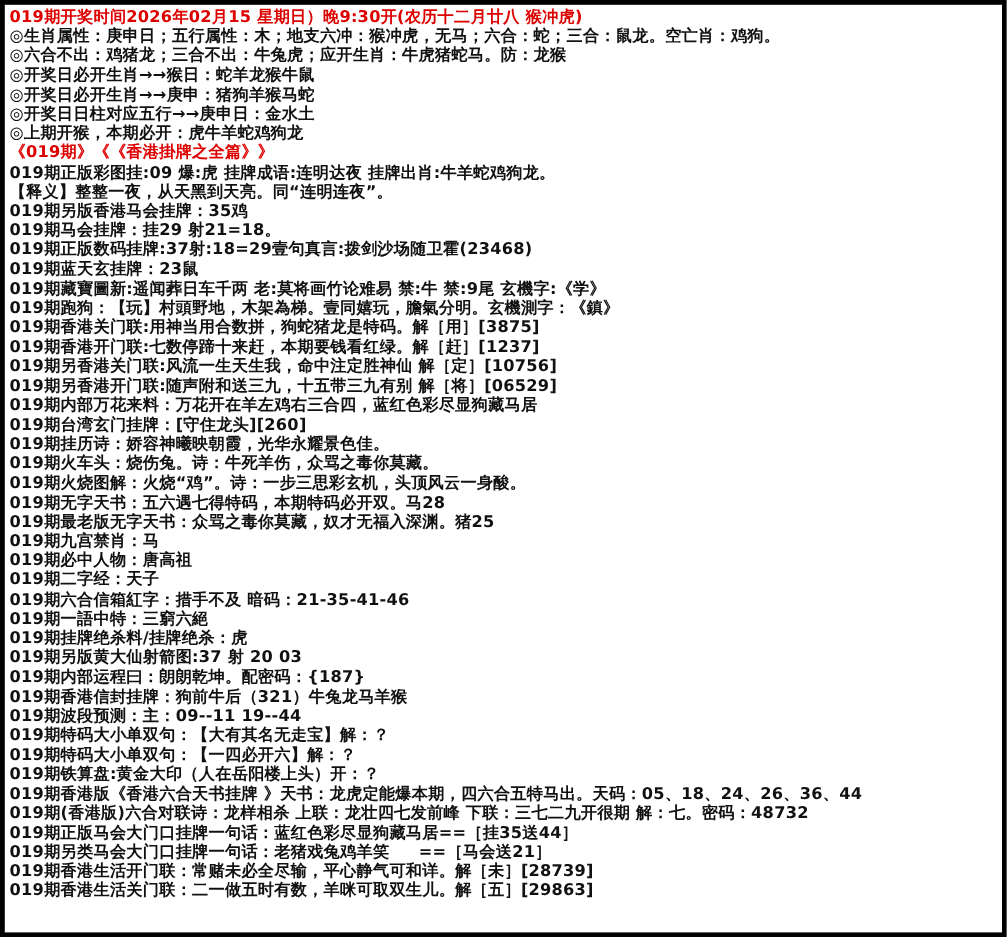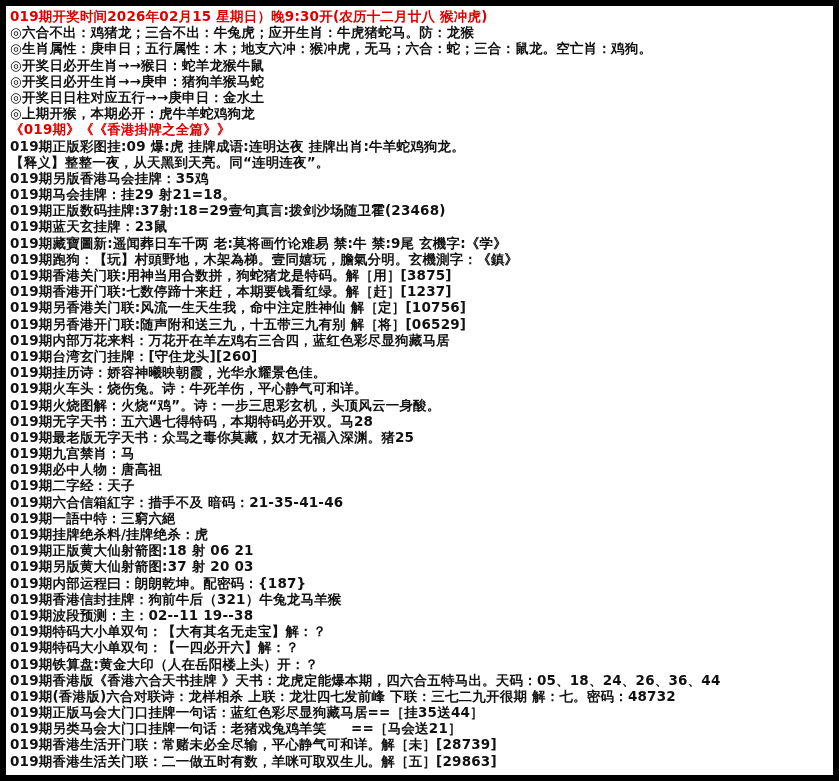--- a/index.html
+++ b/index.html
@@ -1,71 +1,70 @@
 <!DOCTYPE html>
 <html style="--red: #dd0000; --ink: #111111; --bg: #ffffff;"><head>
 <meta charset="utf-8">
 <style>
   :root { --red:#dd0000; --ink:#111111; --bg:#ffffff; }
   * { margin:0; padding:0; box-sizing:border-box; }
   html,body { width:839px; height:781px; background:var(--bg); overflow:hidden; }
   body { font-family:"DejaVu Sans","Liberation Sans",sans-serif; }
   .sheet {
     width:839px; height:781px; padding:2px 0 4px 4px;
-    border:6px solid #000000; background:var(--bg);
+    border:4px solid #000000; background:var(--bg);
   }
   .line {
     font-size:13.5px; font-weight:bold; line-height:16.2px; height:16.2px;
     color:var(--ink); white-space:pre; letter-spacing:0.2px;
     overflow:hidden;
   }
   .line.red { color:var(--red); }
 </style>
 </head>
 <body>
 
 <div class="sheet">
   <div class="line red">019期开奖时间2026年02月15 星期日）晚9:30开(农历十二月廿八 猴冲虎)</div>
+  <div class="line">◎生肖属性：庚申日；五行属性：木；地支六冲：猴冲虎，无马；六合：蛇；三合：鼠龙。空亡肖：鸡狗。</div>
   <div class="line">◎六合不出：鸡猪龙；三合不出：牛兔虎；应开生肖：牛虎猪蛇马。防：龙猴</div>
-  <div class="line">◎生肖属性：庚申日；五行属性：木；地支六冲：猴冲虎，无马；六合：蛇；三合：鼠龙。空亡肖：鸡狗。</div>
   <div class="line">◎开奖日必开生肖→→猴日：蛇羊龙猴牛鼠</div>
   <div class="line">◎开奖日必开生肖→→庚申：猪狗羊猴马蛇</div>
   <div class="line">◎开奖日日柱对应五行→→庚申日：金水土</div>
   <div class="line">◎上期开猴，本期必开：虎牛羊蛇鸡狗龙</div>
   <div class="line red">《019期》《《香港掛牌之全篇》》</div>
   <div class="line">019期正版彩图挂:09 爆:虎 挂牌成语:连明达夜 挂牌出肖:牛羊蛇鸡狗龙。</div>
   <div class="line">【释义】整整一夜，从天黑到天亮。同“连明连夜”。</div>
   <div class="line">019期另版香港马会挂牌：35鸡</div>
   <div class="line">019期马会挂牌：挂29 射21=18。</div>
   <div class="line">019期正版数码挂牌:37射:18=29壹句真言:拨剑沙场随卫霍(23468)</div>
   <div class="line">019期蓝天玄挂牌：23鼠</div>
   <div class="line">019期藏寶圖新:遥闻葬日车千两 老:莫将画竹论难易 禁:牛 禁:9尾 玄機字:《学》</div>
   <div class="line">019期跑狗：【玩】村頭野地，木架為梯。壹同嬉玩，膽氣分明。玄機測字：《鎮》</div>
   <div class="line">019期香港关门联:用神当用合数拼，狗蛇猪龙是特码。解［用］[3875]</div>
   <div class="line">019期香港开门联:七数停蹄十来赶，本期要钱看红绿。解［赶］[1237]</div>
   <div class="line">019期另香港关门联:风流一生天生我，命中注定胜神仙 解［定］[10756]</div>
   <div class="line">019期另香港开门联:随声附和送三九，十五带三九有别 解［将］[06529]</div>
   <div class="line">019期内部万花来料：万花开在羊左鸡右三合四，蓝红色彩尽显狗藏马居</div>
   <div class="line">019期台湾玄门挂牌：[守住龙头][260]</div>
   <div class="line">019期挂历诗：娇容神曦映朝霞，光华永耀景色佳。</div>
-  <div class="line">019期火车头：烧伤兔。诗：牛死羊伤，平心静气可和详。</div>
+  <div class="line">019期火车头：烧伤兔。诗：牛死羊伤，众骂之毒你莫藏。</div>
   <div class="line">019期火烧图解：火烧“鸡”。诗：一步三思彩玄机，头顶风云一身酸。</div>
   <div class="line">019期无字天书：五六遇七得特码，本期特码必开双。马28</div>
   <div class="line">019期最老版无字天书：众骂之毒你莫藏，奴才无福入深渊。猪25</div>
   <div class="line">019期九宫禁肖：马</div>
   <div class="line">019期必中人物：唐高祖</div>
   <div class="line">019期二字经：天子</div>
   <div class="line">019期六合信箱紅字：措手不及 暗码：21-35-41-46</div>
   <div class="line">019期一語中特：三窮六絕</div>
   <div class="line">019期挂牌绝杀料/挂牌绝杀：虎</div>
-  <div class="line">019期正版黄大仙射箭图:18 射 06 21</div>
   <div class="line">019期另版黄大仙射箭图:37 射 20 03</div>
   <div class="line">019期内部运程曰：朗朗乾坤。配密码：{187}</div>
   <div class="line">019期香港信封挂牌：狗前牛后（321）牛兔龙马羊猴</div>
-  <div class="line">019期波段预测：主：02--11 19--38</div>
+  <div class="line">019期波段预测：主：09--11 19--44</div>
   <div class="line">019期特码大小单双句：【大有其名无走宝】解：？</div>
   <div class="line">019期特码大小单双句：【一四必开六】解：？</div>
   <div class="line">019期铁算盘:黄金大印（人在岳阳楼上头）开：？</div>
   <div class="line">019期香港版《香港六合天书挂牌 》天书：龙虎定能爆本期，四六合五特马出。天码：05、18、24、26、36、44</div>
   <div class="line">019期(香港版)六合对联诗：龙样相杀 上联：龙壮四七发前峰 下联：三七二九开很期 解：七。密码：48732</div>
   <div class="line">019期正版马会大门口挂牌一句话：蓝红色彩尽显狗藏马居==［挂35送44］</div>
   <div class="line">019期另类马会大门口挂牌一句话：老猪戏兔鸡羊笑     ==［马会送21］</div>
   <div class="line">019期香港生活开门联：常赌未必全尽输，平心静气可和详。解［未］[28739]</div>
   <div class="line">019期香港生活关门联：二一做五时有数，羊咪可取双生儿。解［五］[29863]</div>
 </div>

